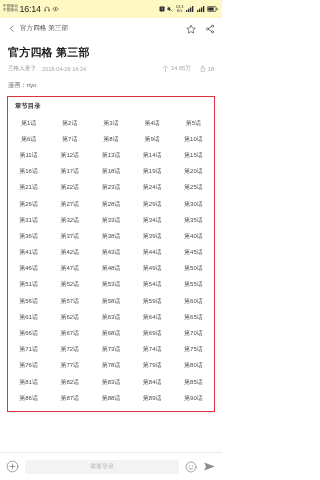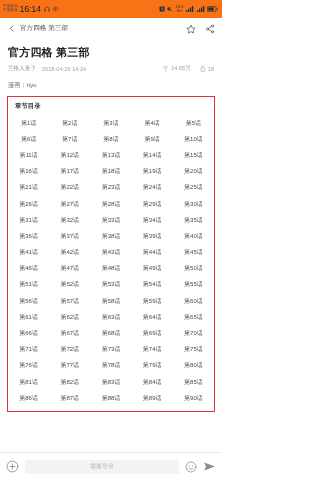--- a/index.html
+++ b/index.html
@@ -6,21 +6,21 @@
   html,body{
     width:222px; height:480px;
     background:#ffffff;
     font-family:"Liberation Sans","DejaVu Sans",sans-serif;
     overflow:hidden;
   }
   .phone{ width:222px; height:480px; position:relative; display:flex; flex-direction:column; background:#fff; }
 
   
   .statusbar{
-    height:18px; flex:0 0 18px; background:#f97316;
+    height:18px; flex:0 0 18px; background:#fef9c3;
     display:flex; align-items:center; padding:0 4px 0 3px;
     font-size:7.5px; color:#3a3a3a;
   }
   .carrier{
     display:flex; flex-direction:column; justify-content:center;
     line-height:1.05; font-size:3.6px; color:#4a4a4a; margin-right:2px;
     transform:scale(1.05); transform-origin:left center;
   }
   .sb-time{ font-size:9px; color:#222; letter-spacing:-.2px; font-weight:400; }
   .sb-left-icons{ display:flex; align-items:center; gap:2px; margin-left:3px; }

